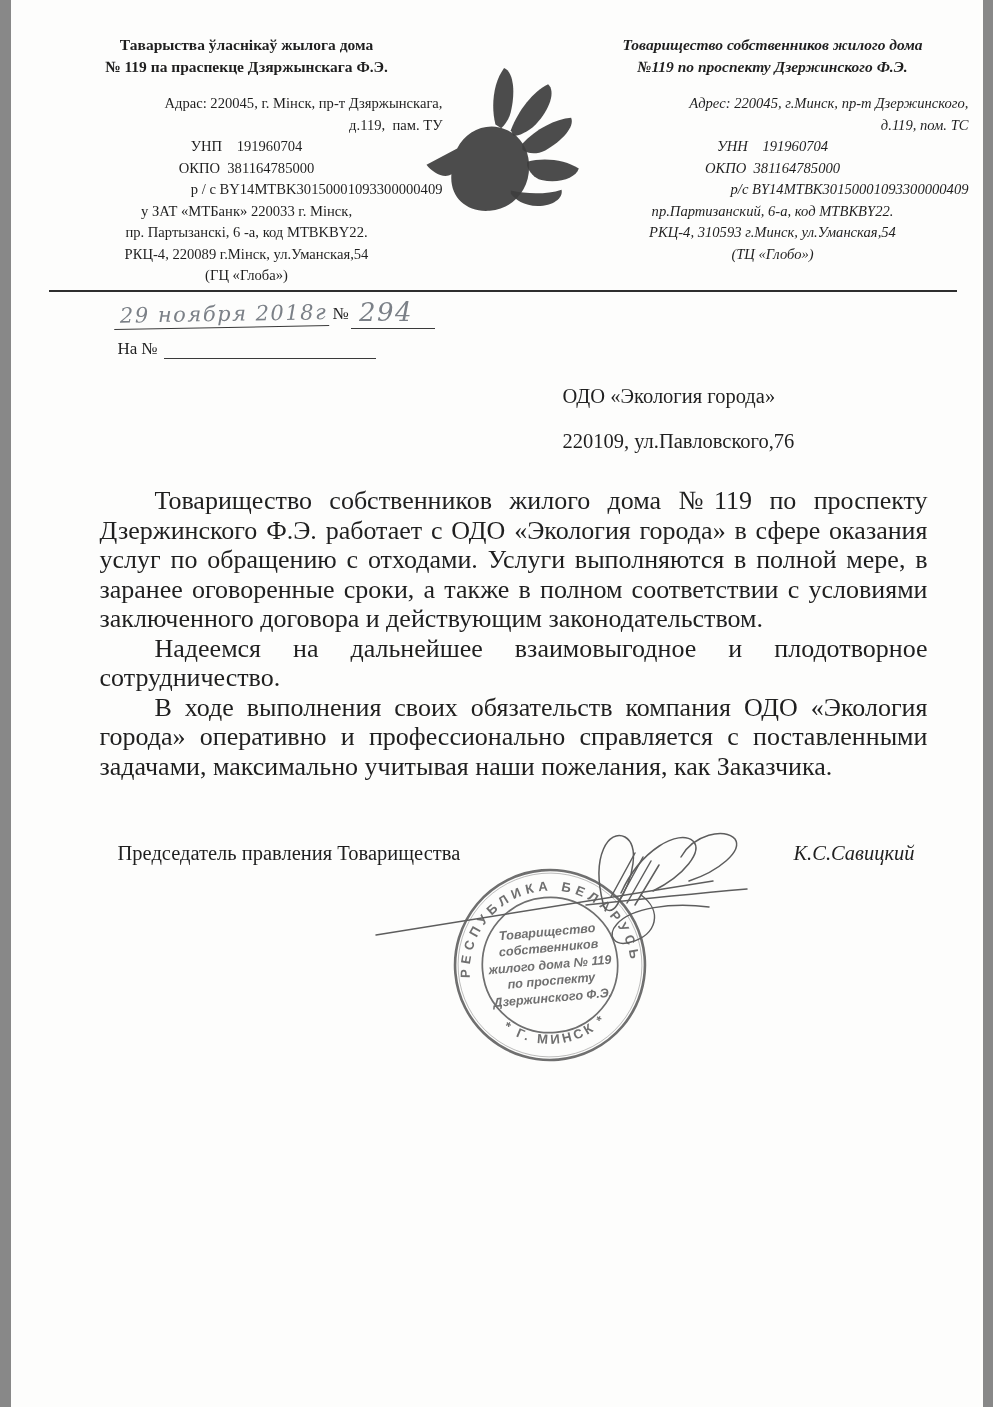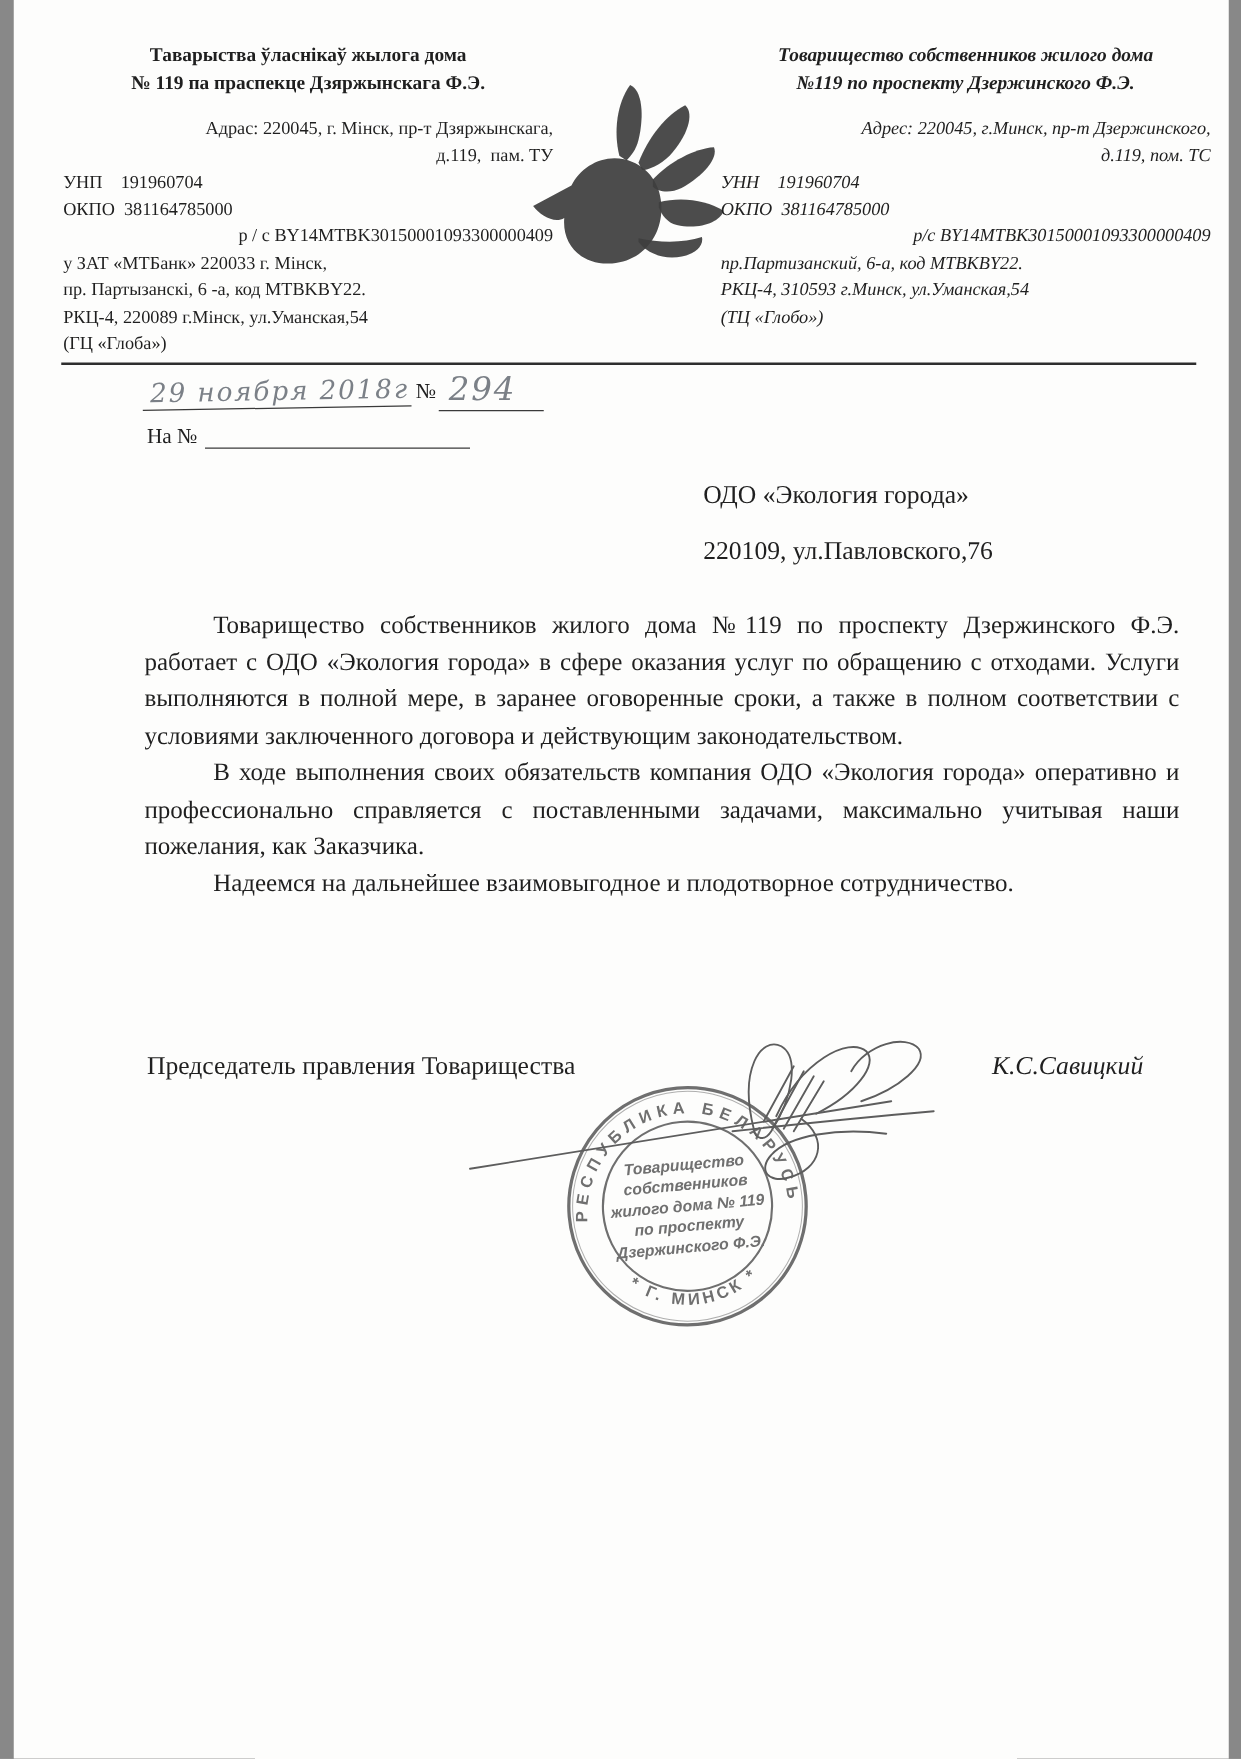--- a/index.html
+++ b/index.html
@@ -5,21 +5,21 @@
   html,body{margin:0;padding:0;background:#888;}
   .page{position:relative;width:972px;height:1407px;background:#fdfdfc;margin:0 auto;
         font-family:"Liberation Serif",serif;color:#1f1f1f;overflow:hidden;}
 
   
   .hdr-block{position:absolute;top:34px;width:392px;}
   .hdr-left{left:40px;}
   .hdr-right{left:566px;font-style:italic;}
   .hdr-title{font-weight:bold;font-size:15.5px;line-height:22px;text-align:center;}
   .hdr-lines{margin-top:15px;font-size:14.6px;line-height:21.5px;}
-  .hline{white-space:pre-wrap;}
+  .hline{white-space:pre-wrap;text-align:center;}
   .hline.al{text-align:right;padding-left:12px;}
   .logo-wrap{position:absolute;left:404px;top:60px;width:182px;height:198px;}
 
   
   .divider{position:absolute;left:38px;top:290px;width:908px;height:0;
            border-top:2px solid #2e2e2e;}
   .handwrite{font-family:"DejaVu Serif",serif;font-style:italic;color:#7b8087;
              letter-spacing:1.5px;}
   .date-row{position:absolute;left:103px;top:297px;font-size:17px;}
   .date-hand{display:inline-block;min-width:172px;border-bottom:1.6px solid #3a3a3a;
@@ -28,22 +28,22 @@
   .num-hand{display:inline-block;min-width:74px;border-bottom:1.6px solid #3a3a3a;
             font-size:26px;padding:0 2px 1px 8px;}
   .reply-row{position:absolute;left:107px;top:339px;font-size:17px;}
   .reply-blank{display:inline-block;width:212px;border-bottom:1.6px solid #3a3a3a;
                height:18px;vertical-align:bottom;margin-left:6px;}
 
   
   .recipient{position:absolute;left:552px;top:374px;font-size:20.5px;line-height:45px;}
 
   
-  .body-text{position:absolute;left:105px;top:486px;width:828px;
-             font-size:20px;line-height:29.5px;text-align:justify;}
+  .body-text{position:absolute;left:89px;top:486px;width:828px;
+             font-size:26px;line-height:29.5px;text-align:justify;}
   .body-text p{margin:0;text-indent:55px;}
 
   
   .sig-row{position:absolute;left:0;top:842px;width:993px;font-size:20.5px;}
   .sig-title{position:absolute;left:107px;top:0;}
   .sig-name{position:absolute;left:783px;top:0;font-style:italic;}
   .scribble{position:absolute;left:330px;top:815px;z-index:3;}
 
   
   .stamp{position:absolute;left:438px;top:864px;width:202px;height:202px;
@@ -118,22 +118,22 @@
     <span>На №</span><span class="reply-blank"></span>
   </div>
 
   <div class="recipient">
     <div>ОДО «Экология города»</div>
     <div>220109, ул.Павловского,76</div>
   </div>
 
   <div class="body-text">
     <p>Товарищество собственников жилого дома №119 по проспекту Дзержинского Ф.Э. работает с ОДО «Экология города» в сфере оказания услуг по обращению с отходами. Услуги выполняются в полной мере, в заранее оговоренные сроки, а также в полном соответствии с условиями заключенного договора и действующим законодательством.</p>
+    <p>Надеемся на дальнейшее взаимовыгодное и плодотворное сотрудничество.</p>
     <p>В ходе выполнения своих обязательств компания ОДО «Экология города» оперативно и профессионально справляется с поставленными задачами, максимально учитывая наши пожелания, как Заказчика.</p>
-    <p>Надеемся на дальнейшее взаимовыгодное и плодотворное сотрудничество.</p>
   </div>
 
   <div class="sig-row">
     <span class="sig-title">Председатель правления Товарищества</span>
     <span class="sig-name">К.С.Савицкий</span>
   </div>
 
   <div class="stamp">
     <svg width="202" height="202" viewBox="0 0 200 200" aria-hidden="true">
       <circle cx="100" cy="100" r="94" fill="none" stroke="#6f6f6f" stroke-width="2.6"></circle>

